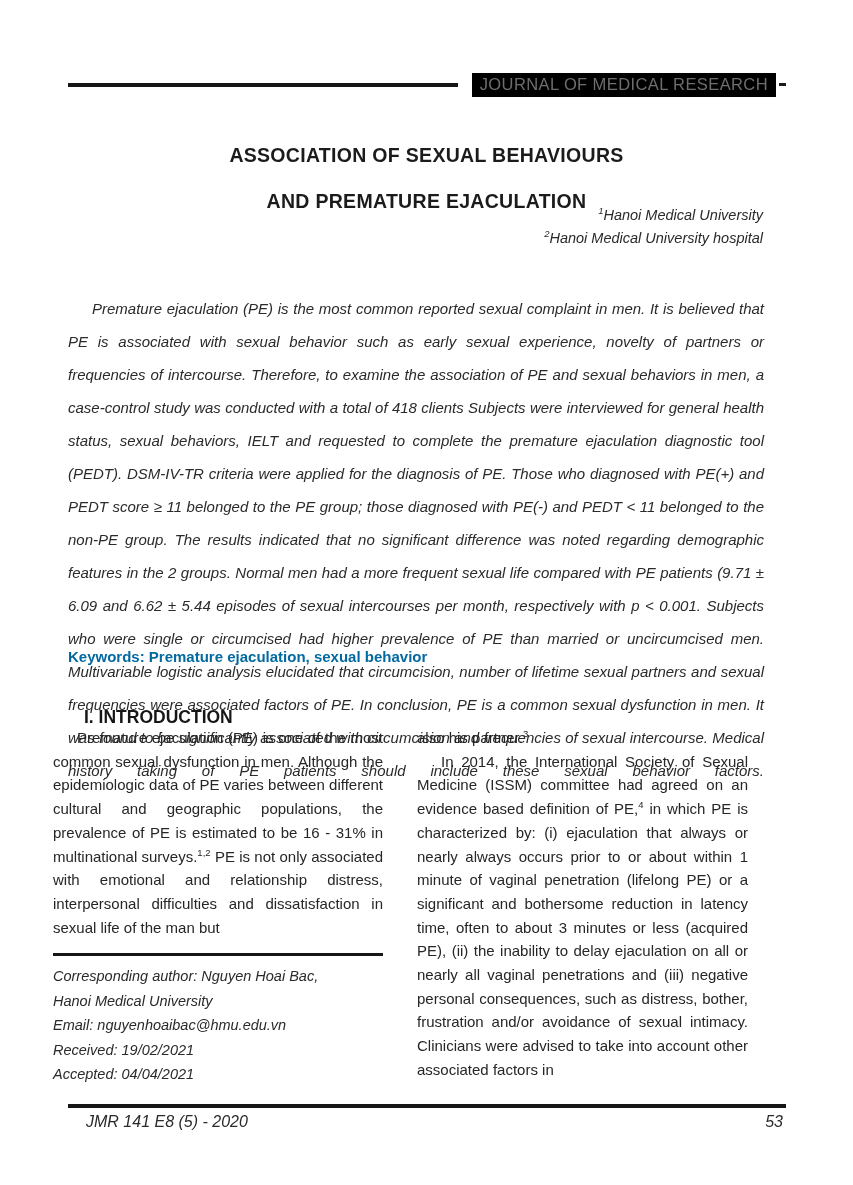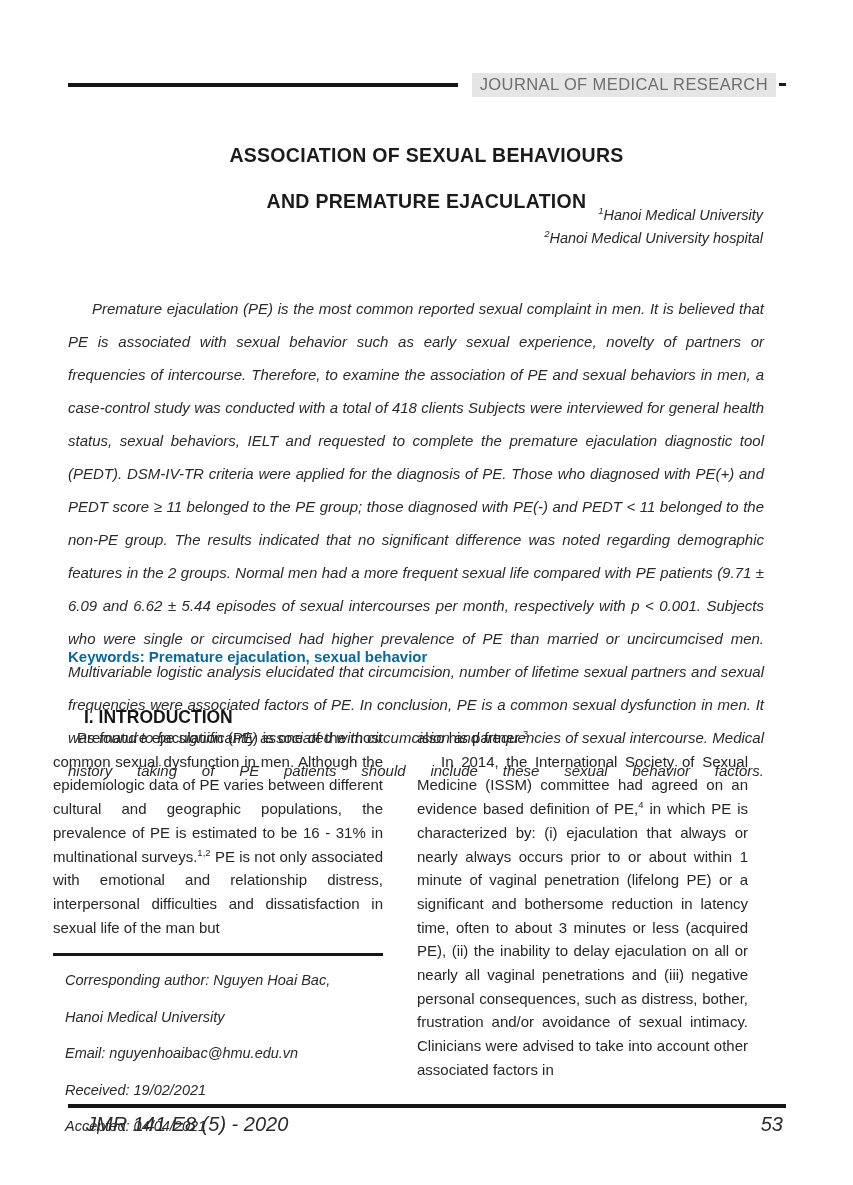--- a/index.html
+++ b/index.html
@@ -5,21 +5,21 @@
   html, body { margin:0; padding:0; background:#ffffff; }
   .page {
     position:relative; width:853px; height:1185px; background:#ffffff;
     font-family:"Liberation Sans", sans-serif; color:#262626; overflow:hidden;
   }
 
   
   .header { position:absolute; left:68px; top:73px; width:718px; height:23px; display:flex; align-items:center; }
   .header-rule { flex:1 1 auto; height:4px; background:#161616; }
   .header-box {
-    background:#e5e5e5; color:#6e6e6e; font-size:16.5px; letter-spacing:0.4px;
+    background:#000000; color:#6e6e6e; font-size:16.5px; letter-spacing:0.4px;
     padding:2px 8px 3px 8px; white-space:nowrap;margin-left:14px;
   }
   .header-mark { width:7px; height:3px; background:#1a1a1a; margin-left:3px; }
 
   
   .title {
     position:absolute; left:0; top:124px; width:100%; margin:0; text-align:center;
     font-size:19.5px; line-height:29px; font-weight:bold; letter-spacing:0.3px; color:#1b1b1b;
   }
   .tline { display:block;margin-top:17px; }
@@ -50,26 +50,26 @@
   
   .columns { position:absolute; left:53px; top:726px; width:695px; display:flex; gap:34px; }
   .col-left { width:330px; flex:0 0 330px; }
   .col-right { width:331px; flex:0 0 331px; }
   .body-par { margin:0; font-size:15px; line-height:23.7px; text-align:justify; color:#262626; }
   .indent { text-indent:24px; }
 
   
   .correspondence { margin-top:14px; }
   .corr-rule { height:3px; background:#161616; margin-bottom:8px; }
-  .corr-line { margin:12px; font-size:14.5px; font-style:italic; line-height:24.5px; color:#2a2a2a; }
+  .corr-line { margin:0; font-size:14.5px; font-style:italic; line-height:24.5px; color:#2a2a2a; }
 
   
   .footer { position:absolute; left:68px; top:1104px; width:718px; }
   .footer-rule { height:4px; background:#161616; }
-  .footer-row { display:flex; justify-content:space-between; font-size:20px; font-style:italic; margin-top:5px; color:#2a2a2a;text-align:right; }
+  .footer-row { display:flex; justify-content:space-between; font-size:16px; font-style:italic; margin-top:5px; color:#2a2a2a;text-align:right; }
   .footer-left { margin-left:18px; }
   .footer-right { margin-right:3px; }
 </style>
 </head>
 <body>
 
 <div class="page">
 
   <div class="header">
     <div class="header-rule"></div>

